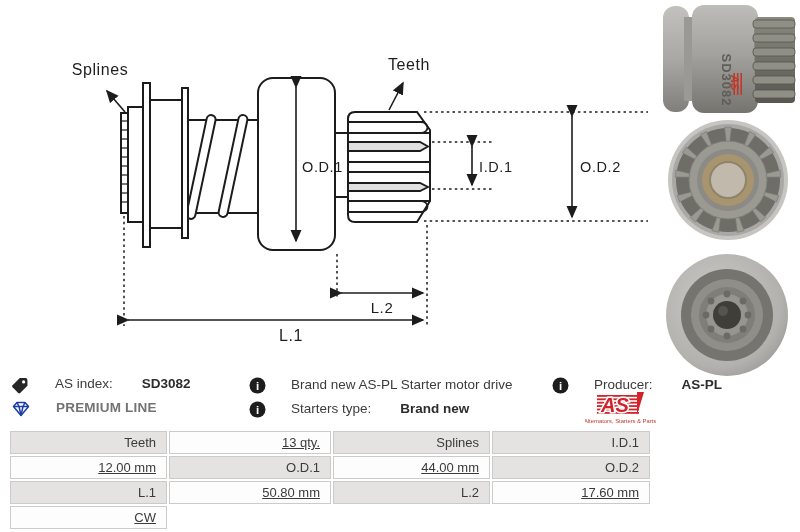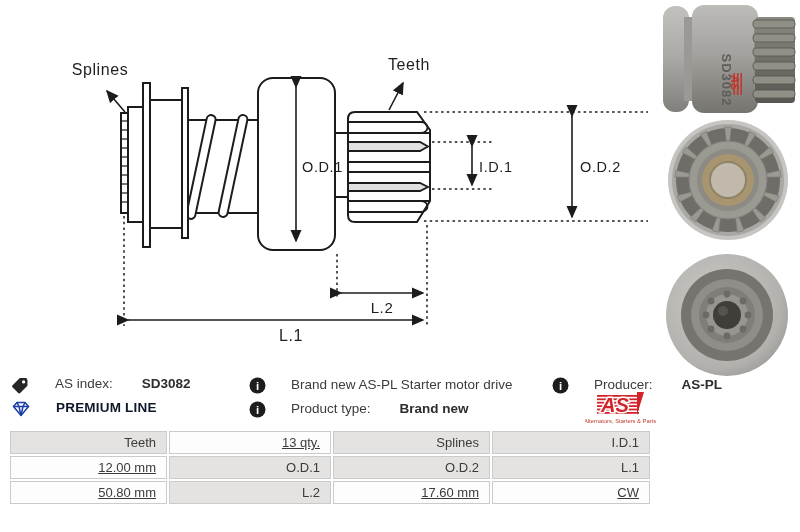--- a/index.html
+++ b/index.html
@@ -4,21 +4,21 @@
 <style>
   html,body{margin:0;padding:0;}
   body{width:800px;height:532px;background:#fff;font-family:"Liberation Sans",sans-serif;overflow:hidden;}
   .page{position:relative;width:700px;height:532px;background:#fff;}
   .abs{position:absolute;}
   svg text{font-family:"Liberation Sans",sans-serif;}
 
   
   .info-item{position:absolute;display:flex;align-items:flex-start;gap:25px;font-size:13.5px;color:#3c3c3c;white-space:nowrap;}
   .info-item .val{font-weight:bold;color:#2d2d2d;margin-left:4px;}
-  .premium{color:#0f172a;font-weight:bold;letter-spacing:.2px;}
+  .premium{color:#737373;font-weight:bold;letter-spacing:.2px;}
 
   
   .spec{position:absolute;left:10px;top:431px;width:640px;display:grid;
         grid-template-columns:157px 162px 157px 158px;gap:2px;}
   .cell{height:21px;line-height:21px;border:1px solid #cbcbcb;text-align:right;
         padding-right:10px;font-size:13px;color:#3b3b3b;box-sizing:content-box;}
   .cell.lab{background:#e4e3e1;}
   .cell.val{background:#fdfdfd;text-decoration:underline;}
 </style>
 </head>
@@ -223,21 +223,21 @@
       <text x="8.5" y="12.6" text-anchor="middle" font-size="11.5" font-weight="bold" fill="#fff" font-family="Liberation Serif,serif">i</text>
     </svg>
     <span>Brand new AS-PL Starter motor drive</span>
   </div>
 
   <div class="info-item" style="left:249px;top:401px">
     <svg width="17" height="17" viewBox="0 0 17 17">
       <circle cx="8.5" cy="8.5" r="8" fill="#1d1d1d"></circle>
       <text x="8.5" y="12.6" text-anchor="middle" font-size="11.5" font-weight="bold" fill="#fff" font-family="Liberation Serif,serif">i</text>
     </svg>
-    <span>Product type:</span>
+    <span>Starters type:</span>
       <span class="val">Brand new</span>
   </div>
 
   <div class="info-item" style="left:552px;top:377px">
     <svg width="17" height="17" viewBox="0 0 17 17">
       <circle cx="8.5" cy="8.5" r="8" fill="#1d1d1d"></circle>
       <text x="8.5" y="12.6" text-anchor="middle" font-size="11.5" font-weight="bold" fill="#fff" font-family="Liberation Serif,serif">i</text>
     </svg>
     <span>Producer:</span>
       <span class="val">AS-PL</span>
@@ -258,20 +258,21 @@
   </svg>
 
   <div class="spec">
     <div class="cell lab">Teeth</div>
     <div class="cell val">13 qty.</div>
     <div class="cell lab">Splines</div>
 
     <div class="cell lab">I.D.1</div>
     <div class="cell val">12.00 mm</div>
     <div class="cell lab">O.D.1</div>
+    <div class="cell val">44.00 mm</div>
 
     <div class="cell lab">O.D.2</div>
     <div class="cell lab">L.1</div>
     <div class="cell val">50.80 mm</div>
 
     <div class="cell lab">L.2</div>
     <div class="cell val">17.60 mm</div>
     <div class="cell val">CW</div>
   </div>
 

